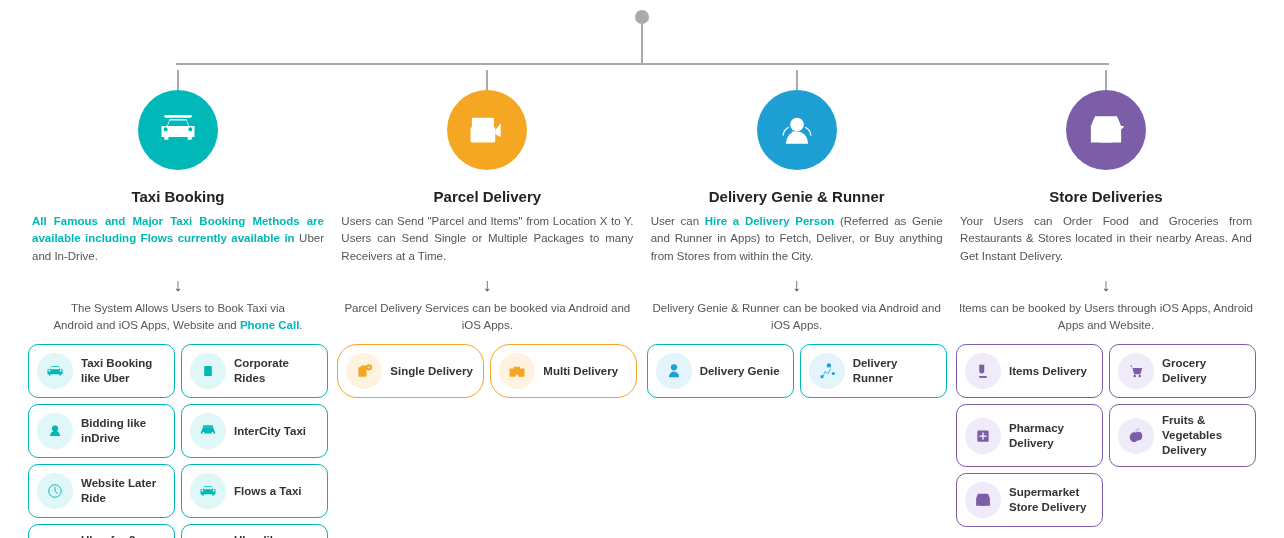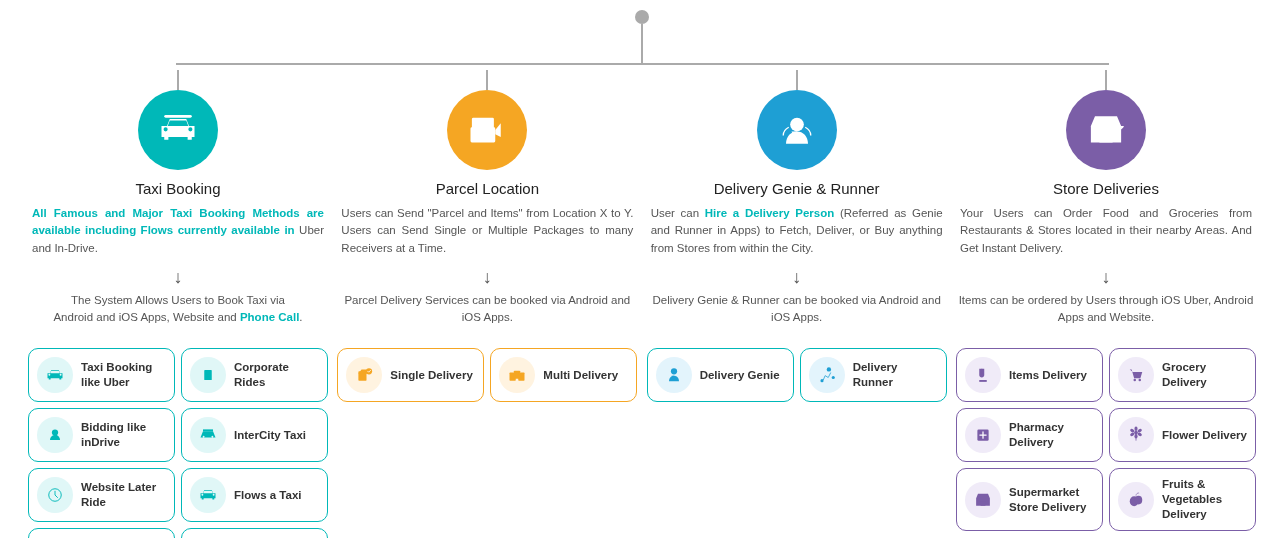--- a/index.html
+++ b/index.html
@@ -79,25 +79,26 @@
       height: 44px;
       fill: white;
     }
 
     .icon-taxi { background: #00b8b8; }
     .icon-parcel { background: #f5a623; }
     .icon-genie { background: #1e9fd4; }
     .icon-store { background: #7b5ea7; }
 
     .col-title {
-      font-weight: normal;
+      font-weight: bold;
       font-size: 15px;
       color: #222;
       text-align: center;
       margin-bottom: 8px;
+      margin-top: 8px;
     }
 
     .col-desc {
       font-size: 11.5px;
       color: #555;
       text-align: justify;
       line-height: 1.5;
       margin-bottom: 6px;
       padding: 0 4px;
     }
@@ -106,41 +107,41 @@
       font-size: 18px;
       color: #555;
       margin: 4px 0;
     }
 
     .col-subdesc {
       font-size: 11.5px;
       color: #555;
       text-align: center;
       line-height: 1.5;
-      margin-bottom: 22px;
+      margin-bottom: 10px;
     }
 
     
     .cards-grid {
       display: grid;
       grid-template-columns: 1fr 1fr;
       gap: 6px;
       width: 100%;
     }
 
     .feature-card {
       border: 1.5px solid #00b8b8;
       border-radius: 10px;
       padding: 8px 8px;
       display: flex;
       align-items: center;
       gap: 8px;
       background: #fff;
     }
-    .feature-card.orange-border { border-color: #f5a623; }
+    .feature-card.orange-border { border-color: #f5a623; border-radius: 20px; }
     .feature-card.purple-border { border-color: #7b5ea7; }
 
     .card-icon {
       width: 36px;
       height: 36px;
       border-radius: 50%;
       display: flex;
       align-items: center;
       justify-content: center;
       flex-shrink: 0;
@@ -284,21 +285,21 @@
     <div class="column">
       <div class="col-line-v"></div>
       <div class="icon-circle icon-parcel">
         <svg viewBox="0 0 64 64" xmlns="http://www.w3.org/2000/svg" fill="white">
             <rect x="8" y="28" width="36" height="22" rx="2"></rect>
             <rect x="10" y="14" width="32" height="16" rx="2"></rect>
             <path d="M44 32l8-10v20l-8-4z"></path>
             <path d="M22 14v14M16 14v14"></path>
           </svg>
       </div>
-      <div class="col-title">Parcel Location</div>
+      <div class="col-title">Parcel Delivery</div>
       <div class="col-desc">
         Users can Send "Parcel and Items" from Location X to Y. Users can Send Single or Multiple Packages to many Receivers at a Time.
       </div>
       <div class="arrow-down">↓</div>
       <div class="col-subdesc">Parcel Delivery Services can be booked via Android and iOS Apps.</div>
 
       <div class="cards-grid">
         <div class="feature-card orange-border">
           <div class="card-icon orange-bg">
             <svg viewBox="0 0 64 64" fill="#f5a623">
@@ -376,21 +377,21 @@
             <path d="M26 26c0 4 4 6 8 6s8-4 8-6"></path>
             <path d="M42 26c0 4 4 6 8 6s8-4 8-6"></path>
           </svg>
       </div>
       <div class="col-title">Store Deliveries</div>
       <div class="col-desc">
         Your Users can Order Food and Groceries from Restaurants &amp; Stores located in their nearby Areas. And Get Instant Delivery.
       </div>
       <div class="arrow-down">↓</div>
       <div class="col-subdesc">
-        Items can be ordered by Users through iOS Uber, Android Apps and Website.
+        Items can be booked by Users through iOS Apps, Android Apps and Website.
       </div>
 
       <div class="cards-grid">
         <div class="feature-card purple-border">
           <div class="card-icon purple-bg">
             <svg viewBox="0 0 64 64" fill="#7b5ea7">
                 <path d="M20 12v20c0 4.4 3.6 8 8 8s8-3.6 8-8V12"></path>
                 <line x1="28" y1="12" x2="28" y2="32" stroke="#7b5ea7" stroke-width="2.5"></line>
                 <path d="M14 48h36"></path>
                 <path d="M20 48v6h24v-6"></path>
@@ -413,48 +414,33 @@
             <svg viewBox="0 0 64 64" fill="#7b5ea7">
                 <rect x="14" y="14" width="36" height="36" rx="4"></rect>
                 <path d="M32 22v20M22 32h20" stroke="white" stroke-width="4" stroke-linecap="round"></path>
               </svg>
           </div>
           <div class="card-label">Pharmacy Delivery</div>
         </div>
         <div class="feature-card purple-border">
           <div class="card-icon purple-bg">
             <svg viewBox="0 0 64 64" fill="#7b5ea7">
-                <circle cx="32" cy="24" r="6"></circle>
-                <ellipse cx="32" cy="12" rx="5" ry="7"></ellipse>
-                <ellipse cx="44" cy="18" rx="5" ry="7" transform="rotate(60 44 18)"></ellipse>
-                <ellipse cx="44" cy="30" rx="5" ry="7" transform="rotate(120 44 30)"></ellipse>
-                <ellipse cx="32" cy="36" rx="5" ry="7"></ellipse>
-                <ellipse cx="20" cy="30" rx="5" ry="7" transform="rotate(60 20 30)"></ellipse>
-                <ellipse cx="20" cy="18" rx="5" ry="7" transform="rotate(120 20 18)"></ellipse>
-                <path d="M32 30v20" stroke="#7b5ea7" stroke-width="2.5" fill="none"></path>
-              </svg>
-          </div>
-          <div class="card-label">Flower Delivery</div>
+                <ellipse cx="26" cy="36" rx="14" ry="16"></ellipse>
+                <ellipse cx="40" cy="32" rx="12" ry="14"></ellipse>
+                <path d="M32 18c0-6 6-10 10-8" stroke="#7b5ea7" stroke-width="2" fill="none"></path>
+              </svg>
+          </div>
+          <div class="card-label">Fruits &amp; Vegetables Delivery</div>
         </div>
         <div class="feature-card purple-border">
           <div class="card-icon purple-bg">
             <svg viewBox="0 0 64 64" fill="#7b5ea7">
                 <path d="M10 26l6-14h32l6 14H10zm0 0v24h44V26"></path>
                 <rect x="24" y="36" width="16" height="14" rx="1"></rect>
               </svg>
           </div>
           <div class="card-label">Supermarket Store Delivery</div>
         </div>
-        <div class="feature-card purple-border">
-          <div class="card-icon purple-bg">
-            <svg viewBox="0 0 64 64" fill="#7b5ea7">
-                <ellipse cx="26" cy="36" rx="14" ry="16"></ellipse>
-                <ellipse cx="40" cy="32" rx="12" ry="14"></ellipse>
-                <path d="M32 18c0-6 6-10 10-8" stroke="#7b5ea7" stroke-width="2" fill="none"></path>
-              </svg>
-          </div>
-          <div class="card-label">Fruits &amp; Vegetables Delivery</div>
-        </div>
       </div>
     </div>
 
   </div>
 </div>
 
 </body></html>

